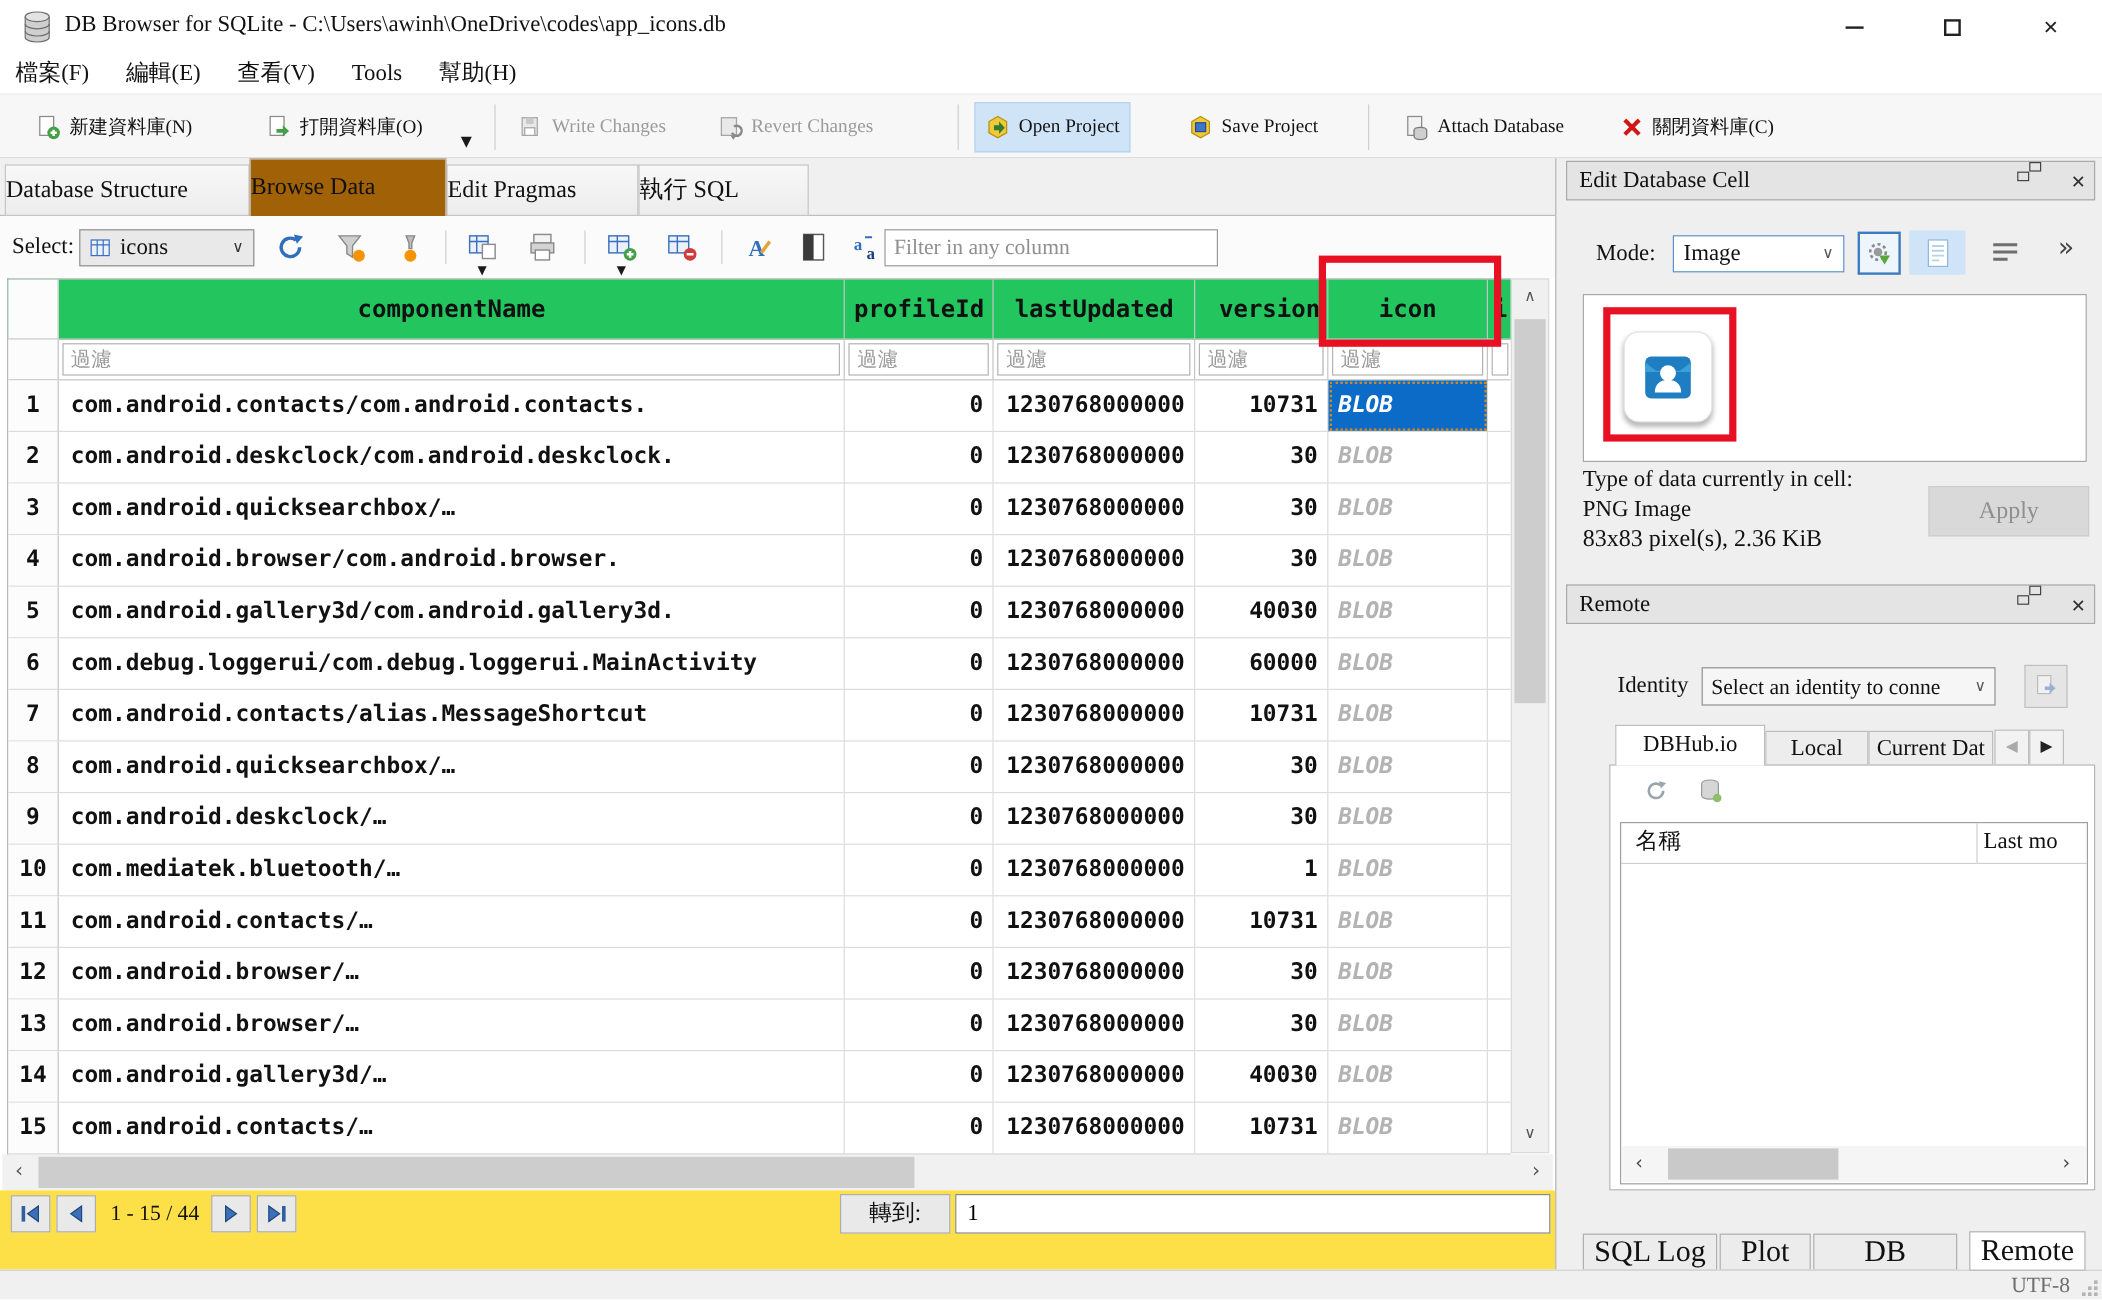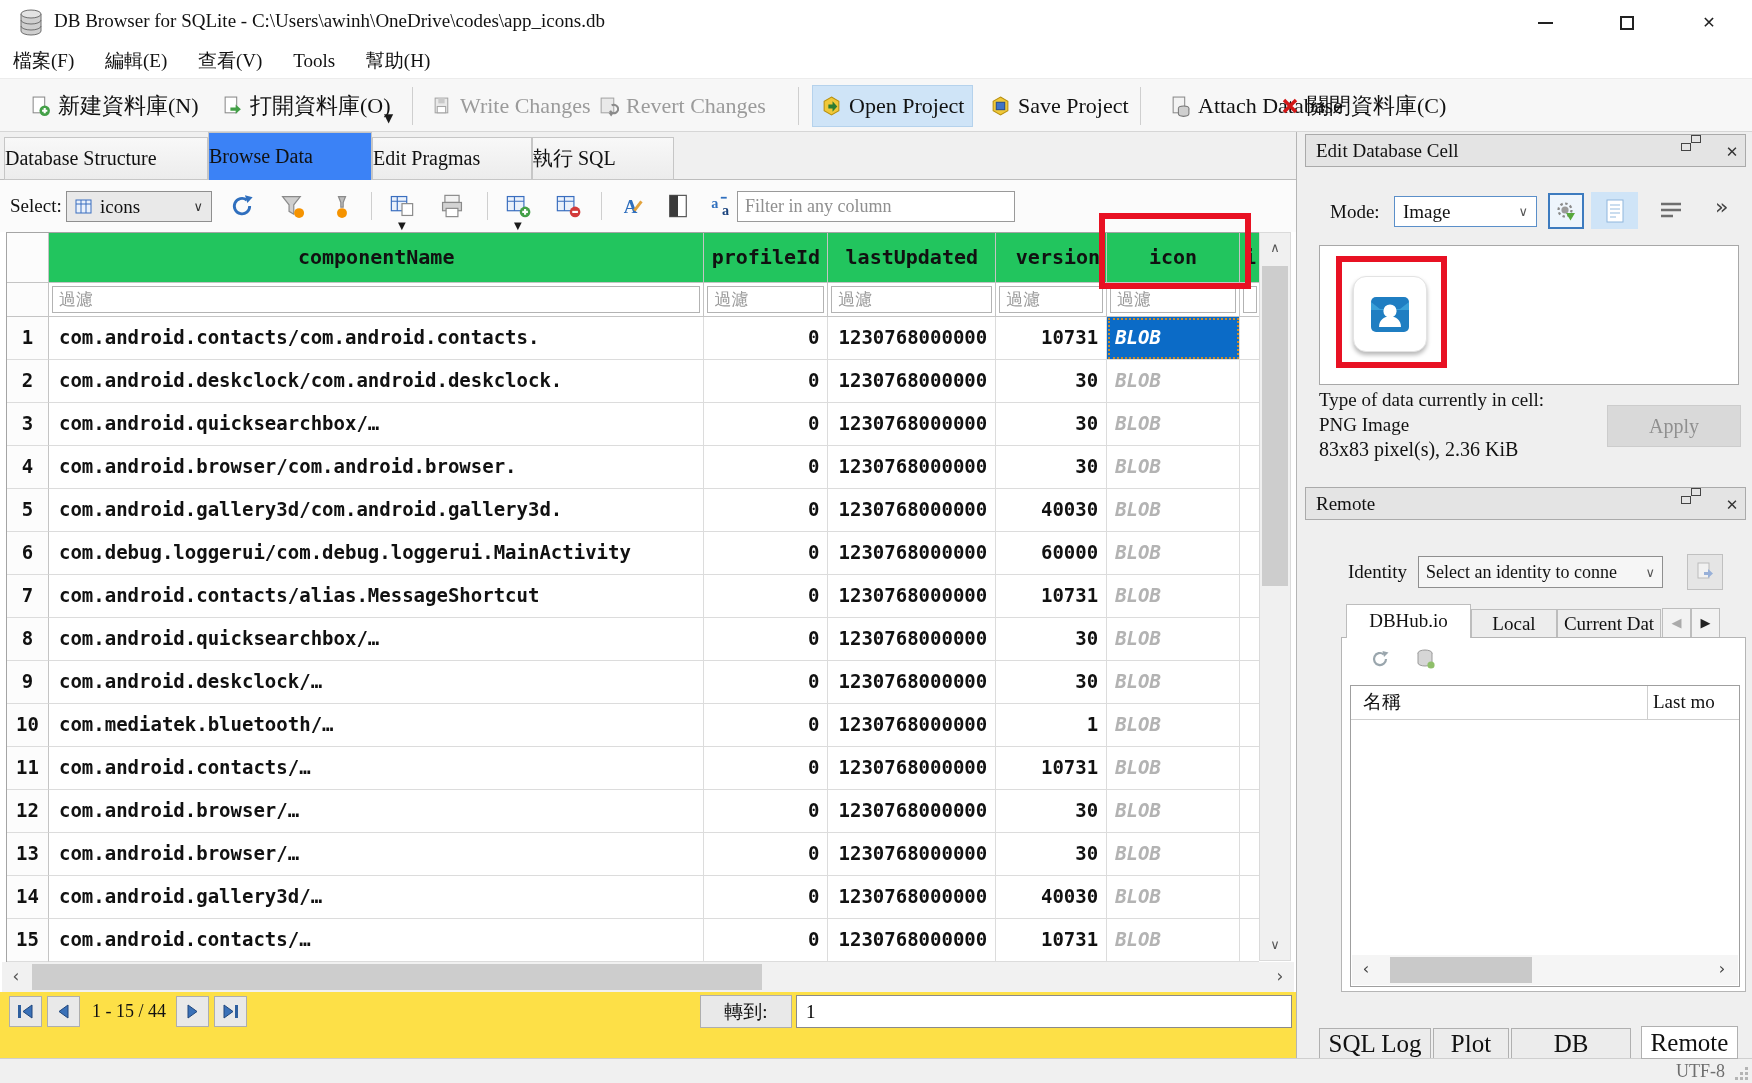--- a/index.html
+++ b/index.html
@@ -15,30 +15,30 @@
   #btn-min{left:1510px}#btn-max{left:1592px}#btn-close{left:1674px}
   #btn-min .bar{width:15px;height:2px;background:#222}
   #btn-max .box{width:14px;height:14px;border:2px solid #222}
 
   
   #menubar{left:0;top:45px;width:1752px;height:33px;background:#fff;font-size:19px}
   .menu-item{display:inline-block;padding:3px 13px 0 13px;height:33px}
 
   
   #toolbar{left:0;top:78px;width:1752px;height:54px;background:#f7f7f7;border-top:1px solid #ececec;border-bottom:1px solid #d6d6d6}
-  .tbtn{position:absolute;top:6px;height:42px;display:flex;align-items:center;gap:7px;font-size:22px;padding:0 8px;white-space:nowrap}
+  .tbtn{position:absolute;top:6px;height:42px;display:flex;align-items:center;gap:7px;font-size:16px;padding:0 8px;white-space:nowrap}
   .tbtn.disabled{color:#9b9b9b}
   .tbtn.hl{background:#cfe4f7;border:1px solid #b5d2ec}
   .tsep{position:absolute;top:8px;width:1px;height:38px;background:#cfcfcf}
   .tcaret{position:absolute;font-family:"DejaVu Sans",sans-serif;font-size:12px;color:#1a1a1a}
 
   
   #tabsrow{left:0;top:132px;width:1296px;height:48px;background:#f0f0f0;border-bottom:1px solid #bdbdbd}
   .mtab{position:absolute;top:5px;height:43px;background:linear-gradient(#f8f8f8,#ececec);border:1px solid #c6c6c6;font-size:20px;line-height:40px}
-  .mtab.active{top:0;height:48px;background:#3b82f6;border-bottom:none;z-index:2;line-height:46px}
+  .mtab.active{top:0;height:48px;background:#a16207;border-bottom:none;z-index:2;line-height:46px}
 
   
   #controls{left:0;top:180px;width:1296px;height:52px;background:#fbfbfb}
   #table-label{left:10px;top:0;line-height:52px;font-size:19px}
   #table-combo{left:66px;top:11px;width:146px;height:31px;background:#e9e9e9;border:1px solid #8f8f8f;display:flex;align-items:center;gap:7px;padding:0 8px;font-size:19px}
   #table-combo .chev{margin-left:auto;font-family:"DejaVu Sans",sans-serif;font-size:13px;color:#333}
   .cicon24{position:absolute;top:13px;width:26px;height:26px}
   #filter-any{left:737px;top:11px;width:278px;height:31px;border:1px solid #9a9a9a;font-size:18px;padding:0 7px;font-family:"Liberation Serif",serif;color:#333;background:#fff}
   #filter-any::placeholder{color:#8f8f8f}
   .csep{position:absolute;top:12px;width:1px;height:28px;background:#cfcfcf}
@@ -217,21 +217,21 @@
   </div>
   <div class="tsep" style="left:1140px"></div>
   <div class="tbtn" style="left:1162px">
     <svg width="21" height="21" viewBox="0 0 20 20">
         <rect x="3" y="1" width="11" height="15" fill="#f3f3f3" stroke="#8a8a8a"></rect>
         <ellipse cx="13" cy="12" rx="5" ry="2.4" fill="#cfcfcf" stroke="#777"></ellipse>
         <path d="M8 12 v5 a5 2.4 0 0 0 10 0 v-5" fill="#cfcfcf" stroke="#777"></path>
       </svg>
     <span>Attach Database</span>
   </div>
-  <div class="tbtn" style="left:1272px">
+  <div class="tbtn" style="left:1342px">
     <svg width="20" height="20" viewBox="0 0 20 20">
         <path d="M4 4 L16 16 M16 4 L4 16" stroke="#d21616" stroke-width="3.4"></path>
       </svg>
     <span>關閉資料庫(C)</span>
   </div>
 </div>
 
 <div id="tabsrow" class="abs">
   <div class="mtab" style="left:4px;width:204px">Database Structure</div>
   <div class="mtab active" style="left:208px;width:164px">Browse Data</div>

